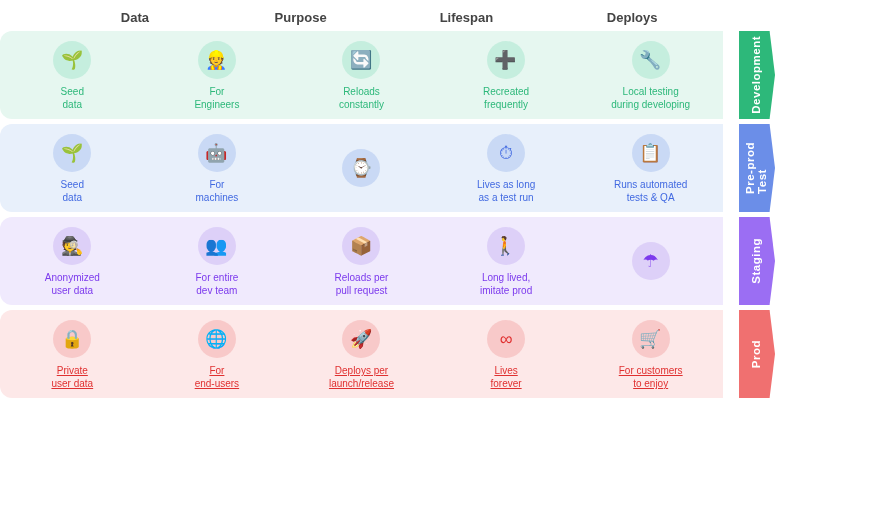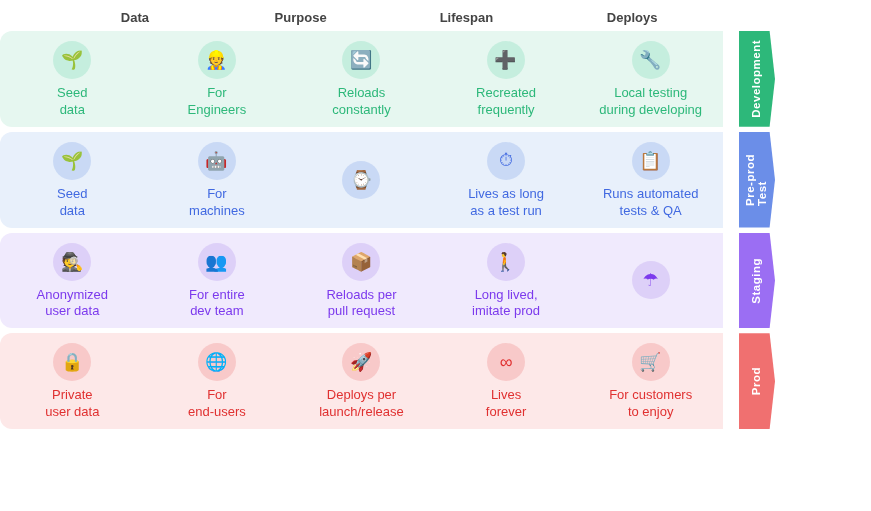--- a/index.html
+++ b/index.html
@@ -58,41 +58,41 @@
       width: 38px;
       height: 38px;
       border-radius: 50%;
       display: flex;
       align-items: center;
       justify-content: center;
       font-size: 18px;
       margin-bottom: 2px;
     }
     .cell-label {
-      font-size: 13px;
+      font-size: 10px;
       line-height: 1.3;
       font-weight: 500;
     }
 
     
     .row-dev .cell { background: #e6f7f0; }
     .row-dev .cell-icon { background: #c5eede; color: #2db87a; }
     .row-dev .cell-label { color: #2db87a; }
 
     .row-test .cell { background: #e8f0fb; }
     .row-test .cell-icon { background: #c9d9f5; color: #4169e1; }
     .row-test .cell-label { color: #4169e1; }
 
     .row-staging .cell { background: #f0eafd; }
     .row-staging .cell-icon { background: #ddd0f8; color: #7c3aed; }
     .row-staging .cell-label { color: #7c3aed; }
 
     .row-prod .cell { background: #fde8e8; }
     .row-prod .cell-icon { background: #f8c9c9; color: #e03030; }
-    .row-prod .cell-label { color: #e03030; }
+    .row-prod .cell-label { color: #e03030; text-decoration: underline; }
 
     
     .arrow-label-container {
       width: 52px;
       display: flex;
       align-items: stretch;
       justify-content: flex-end;
       position: relative;
     }
     .arrow-shape {

